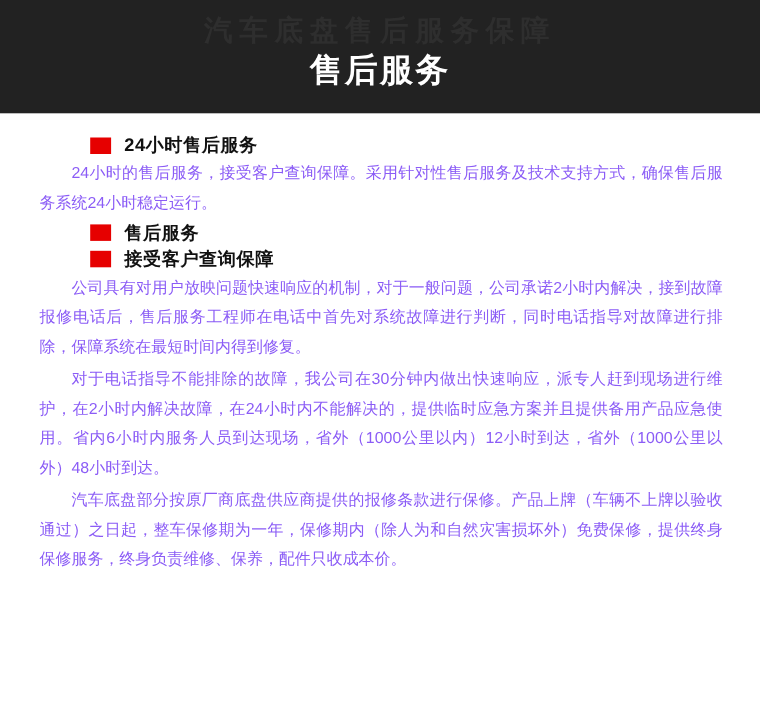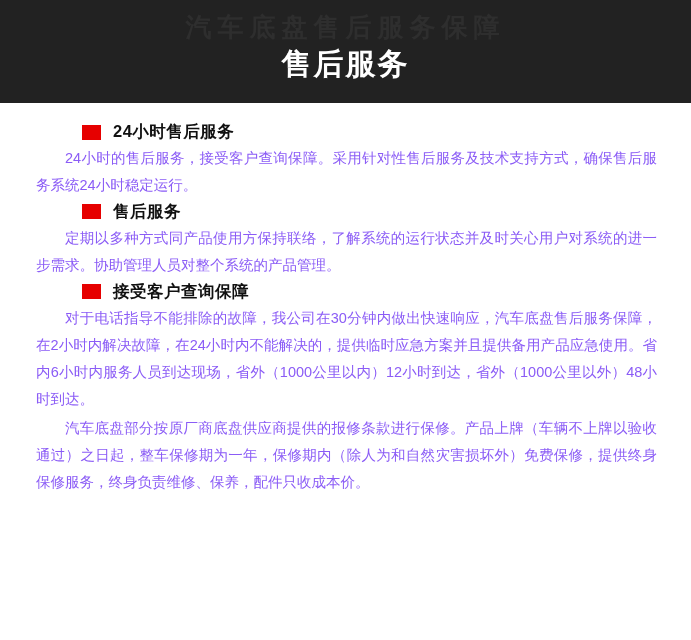--- a/index.html
+++ b/index.html
@@ -108,29 +108,29 @@
         <span class="section-title">24小时售后服务</span>
       </div>
       <p class="para">24小时的售后服务，接受客户查询保障。采用针对性售后服务及技术支持方式，确保售后服务系统24小时稳定运行。</p>
     </div>
 
     <div class="section">
       <div class="section-head">
         <span class="bullet-square"></span>
         <span class="section-title">售后服务</span>
       </div>
-      <p class="para">定期以多种方式同产品使用方保持联络，了解系统的运行状态并及时关心用户对系统的进一步需求。协助管理人员对整个系统的产品管理。</p>
     </div>
 
     <div class="section">
       <div class="section-head">
         <span class="bullet-square"></span>
         <span class="section-title">接受客户查询保障</span>
       </div>
-      <p class="para">对于电话指导不能排除的故障，我公司在30分钟内做出快速响应，汽车底盘售后服务保障，在2小时内解决故障，在24小时内不能解决的，提供临时应急方案并且提供备用产品应急使用。省内6小时内服务人员到达现场，省外（1000公里以内）12小时到达，省外（1000公里以外）48小时到达。</p>
+      <p class="para">公司具有对用户放映问题快速响应的机制，对于一般问题，公司承诺2小时内解决，接到故障报修电话后，售后服务工程师在电话中首先对系统故障进行判断，同时电话指导对故障进行排除，保障系统在最短时间内得到修复。</p>
+      <p class="para">对于电话指导不能排除的故障，我公司在30分钟内做出快速响应，派专人赶到现场进行维护，在2小时内解决故障，在24小时内不能解决的，提供临时应急方案并且提供备用产品应急使用。省内6小时内服务人员到达现场，省外（1000公里以内）12小时到达，省外（1000公里以外）48小时到达。</p>
     </div>
 
     <div class="section">
       <p class="para">汽车底盘部分按原厂商底盘供应商提供的报修条款进行保修。产品上牌（车辆不上牌以验收通过）之日起，整车保修期为一年，保修期内（除人为和自然灾害损坏外）免费保修，提供终身保修服务，终身负责维修、保养，配件只收成本价。</p>
     </div>
 
   </div>
 </div>
 
 </body></html>

